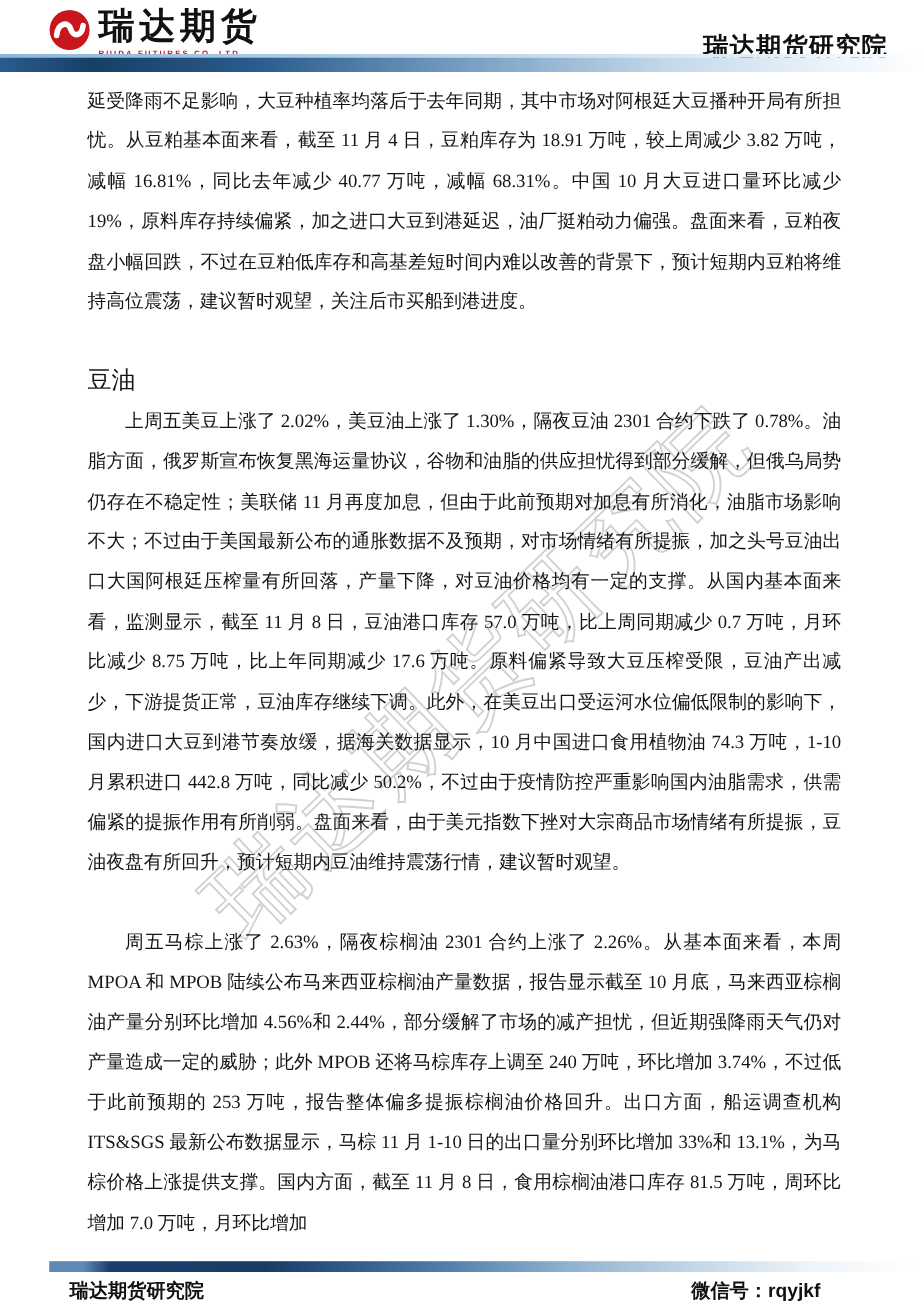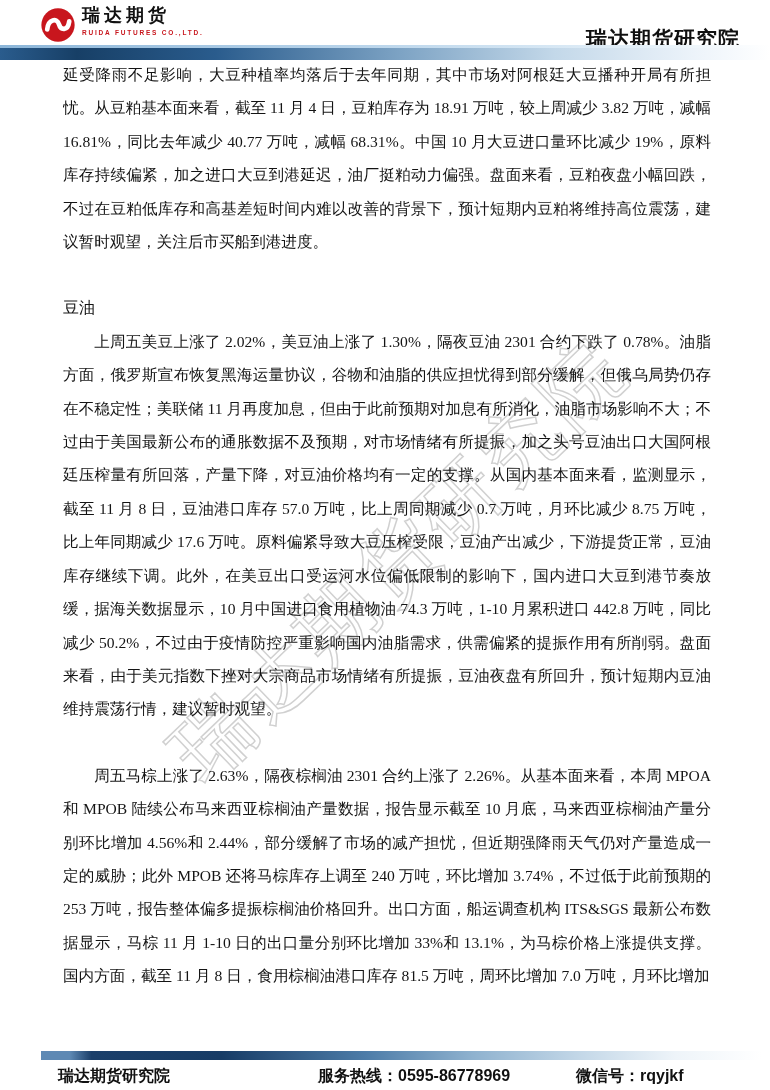--- a/index.html
+++ b/index.html
@@ -10,21 +10,21 @@
     overflow:hidden;
     font-family:"Liberation Serif","DejaVu Serif",serif;
     color:#141414;
   }
   
   .hdr{position:absolute;top:4px;left:40px;right:30px;height:46px;}
   .logo{position:absolute;left:0;top:2px;display:flex;align-items:flex-start;}
   .logo-icon{width:36px;height:36px;margin-right:6px;margin-top:1px;}
   .brand-cn{
     font-family:"Liberation Sans","DejaVu Sans",sans-serif;
-    font-weight:bold;font-size:18px;letter-spacing:4px;line-height:1.1;color:#111;
+    font-weight:bold;font-size:30px;letter-spacing:4px;line-height:1.1;color:#111;
   }
   .brand-en{
     font-family:"Liberation Sans","DejaVu Sans",sans-serif;
     font-weight:bold;font-size:6.5px;letter-spacing:1.8px;color:#c8161d;margin-top:3px;
   }
   .hdr-title{
     position:absolute;right:0;top:21px;
     font-family:"Liberation Sans","DejaVu Sans",sans-serif;
     font-size:21px;font-weight:600;letter-spacing:1px;color:#101010;
   }
@@ -45,23 +45,23 @@
   @supports (-webkit-text-stroke: 1px black){
     .watermark{color:rgba(255,255,255,0);-webkit-text-stroke:1.5px rgba(170,170,170,0.55);}
   }
   
   .report{
     position:absolute;left:63px;top:58px;width:648px;z-index:1;
     font-size:15.6px;line-height:33.4px;text-align:justify;
     max-height:992px;overflow:hidden;
   }
   .report p{margin:0;}
-  .section{margin:0;}
+  .section{margin:10px;}
   .section + .section{margin-top:33px;}
-  .sec-heading{font-size:16px;font-weight:normal;margin:0;line-height:33.4px;}
+  .sec-heading{font-size:20px;font-weight:normal;margin:0;line-height:33.4px;}
   .indent{text-indent:2em;}
   
   .ftr-rule{
     position:absolute;left:41px;top:1051px;width:721px;height:9px;z-index:2;
     background:linear-gradient(to right,#5e89b4 0%,#5e89b4 4%,#1b3f6a 7%,#173c66 25%,#4d7ca8 45%,#8fb2cf 60%,#c4d8e8 75%,#eef4f9 88%,#ffffff 100%);
   }
   .ftr-row{
     position:absolute;left:0;top:1066px;width:770px;height:22px;z-index:2;
     font-family:"Liberation Sans","DejaVu Sans",sans-serif;
     font-size:16px;font-weight:bold;color:#111;
@@ -109,17 +109,16 @@
 
     <div class="section">
       <p class="indent">周五马棕上涨了 2.63%，隔夜棕榈油 2301 合约上涨了 2.26%。从基本面来看，本周 MPOA 和 MPOB 陆续公布马来西亚棕榈油产量数据，报告显示截至 10 月底，马来西亚棕榈油产量分别环比增加 4.56%和 2.44%，部分缓解了市场的减产担忧，但近期强降雨天气仍对产量造成一定的威胁；此外 MPOB 还将马棕库存上调至 240 万吨，环比增加 3.74%，不过低于此前预期的 253 万吨，报告整体偏多提振棕榈油价格回升。出口方面，船运调查机构 ITS&amp;SGS 最新公布数据显示，马棕 11 月 1-10 日的出口量分别环比增加 33%和 13.1%，为马棕价格上涨提供支撑。国内方面，截至 11 月 8 日，食用棕榈油港口库存 81.5 万吨，周环比增加 7.0 万吨，月环比增加</p>
     </div>
 
   </main>
 
   <div class="ftr-rule"></div>
   <div class="ftr-row">
     <span class="ftr-item ftr-institute">瑞达期货研究院</span>
-    <span class="ftr-item ftr-hotline"><span>服务热线：</span><span>0595-86778969</span></span>
     <span class="ftr-item ftr-wechat"><span>微信号：</span><span>rqyjkf</span></span>
   </div>
 
 </div>
 
 </body></html>

